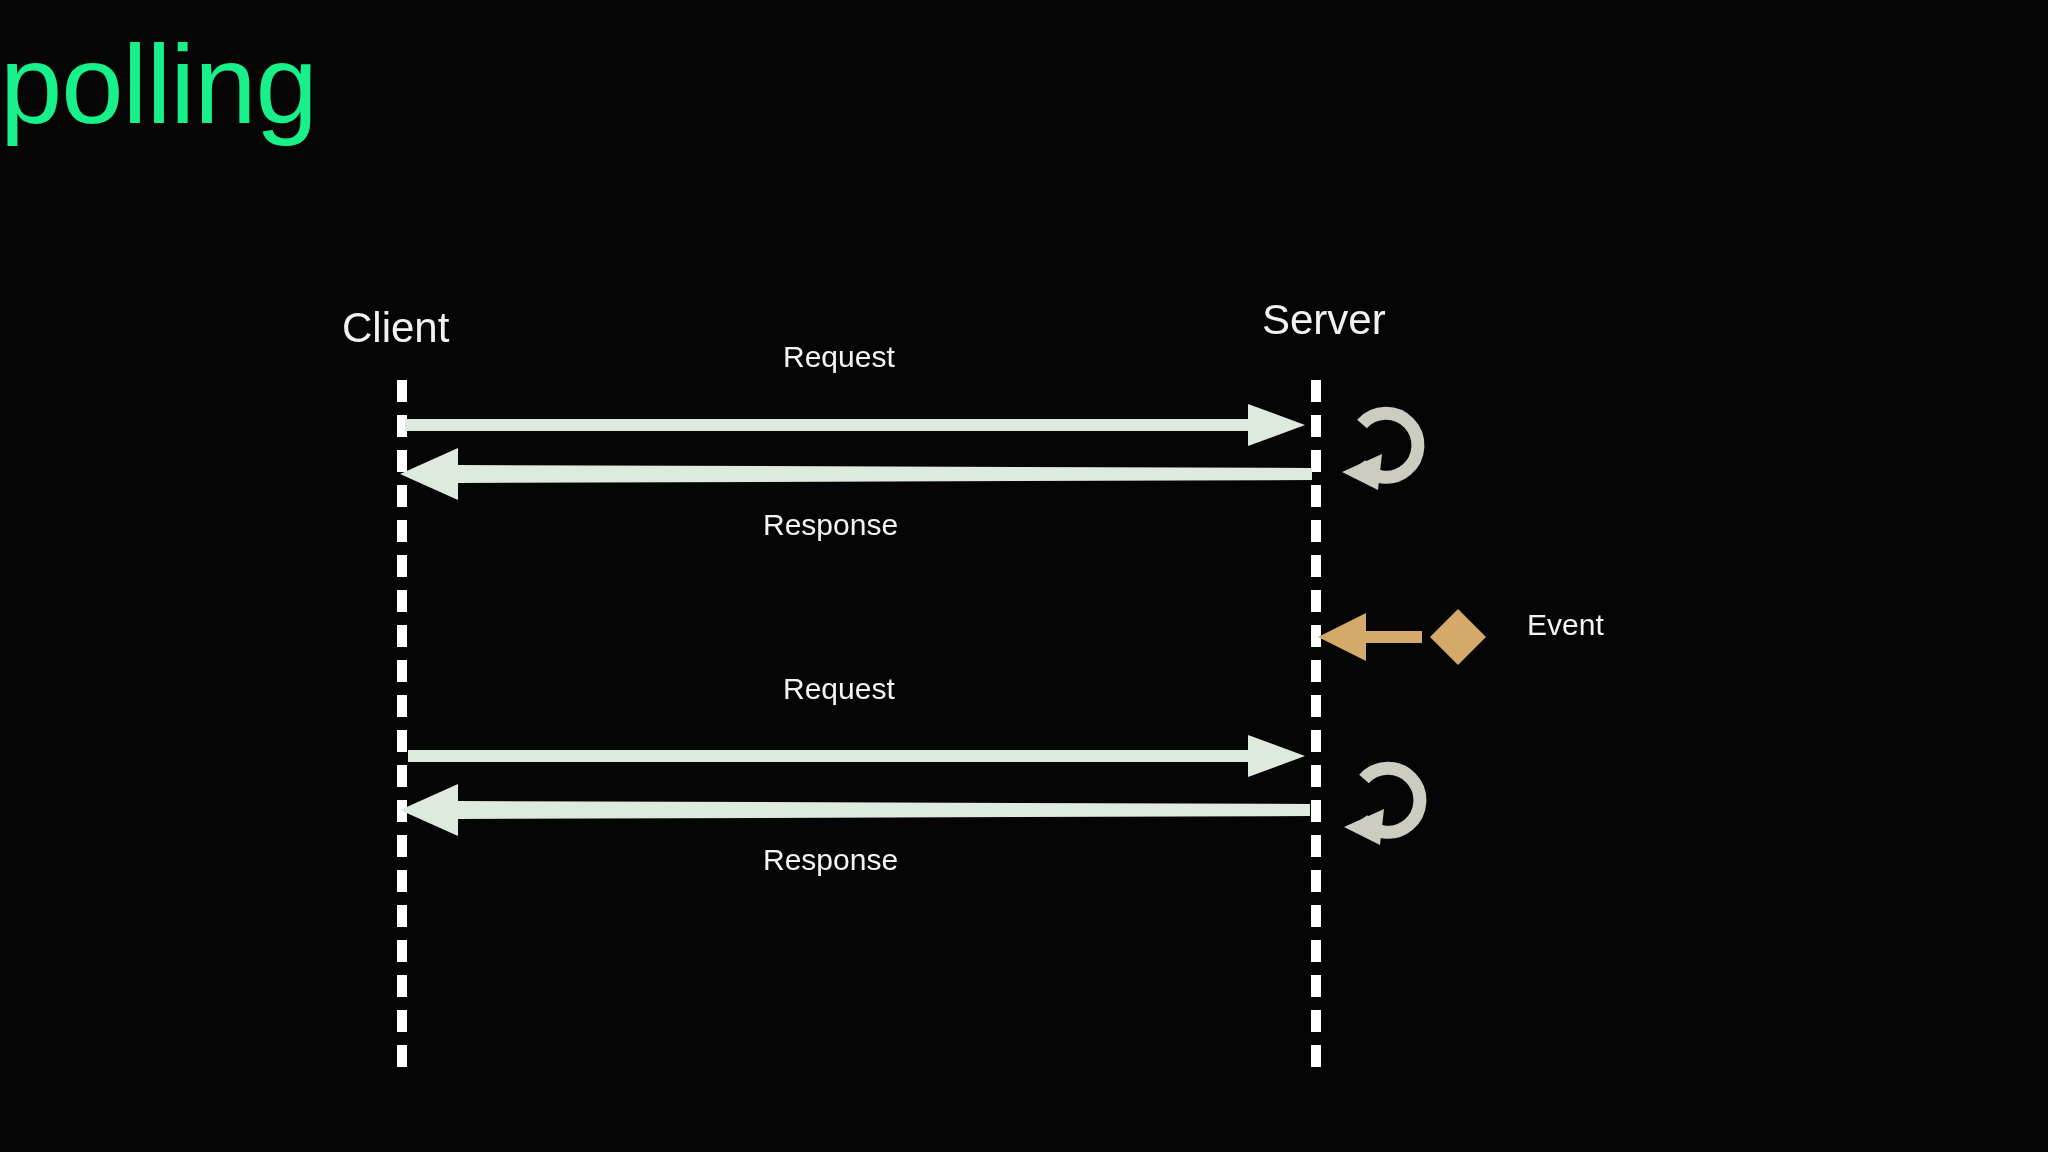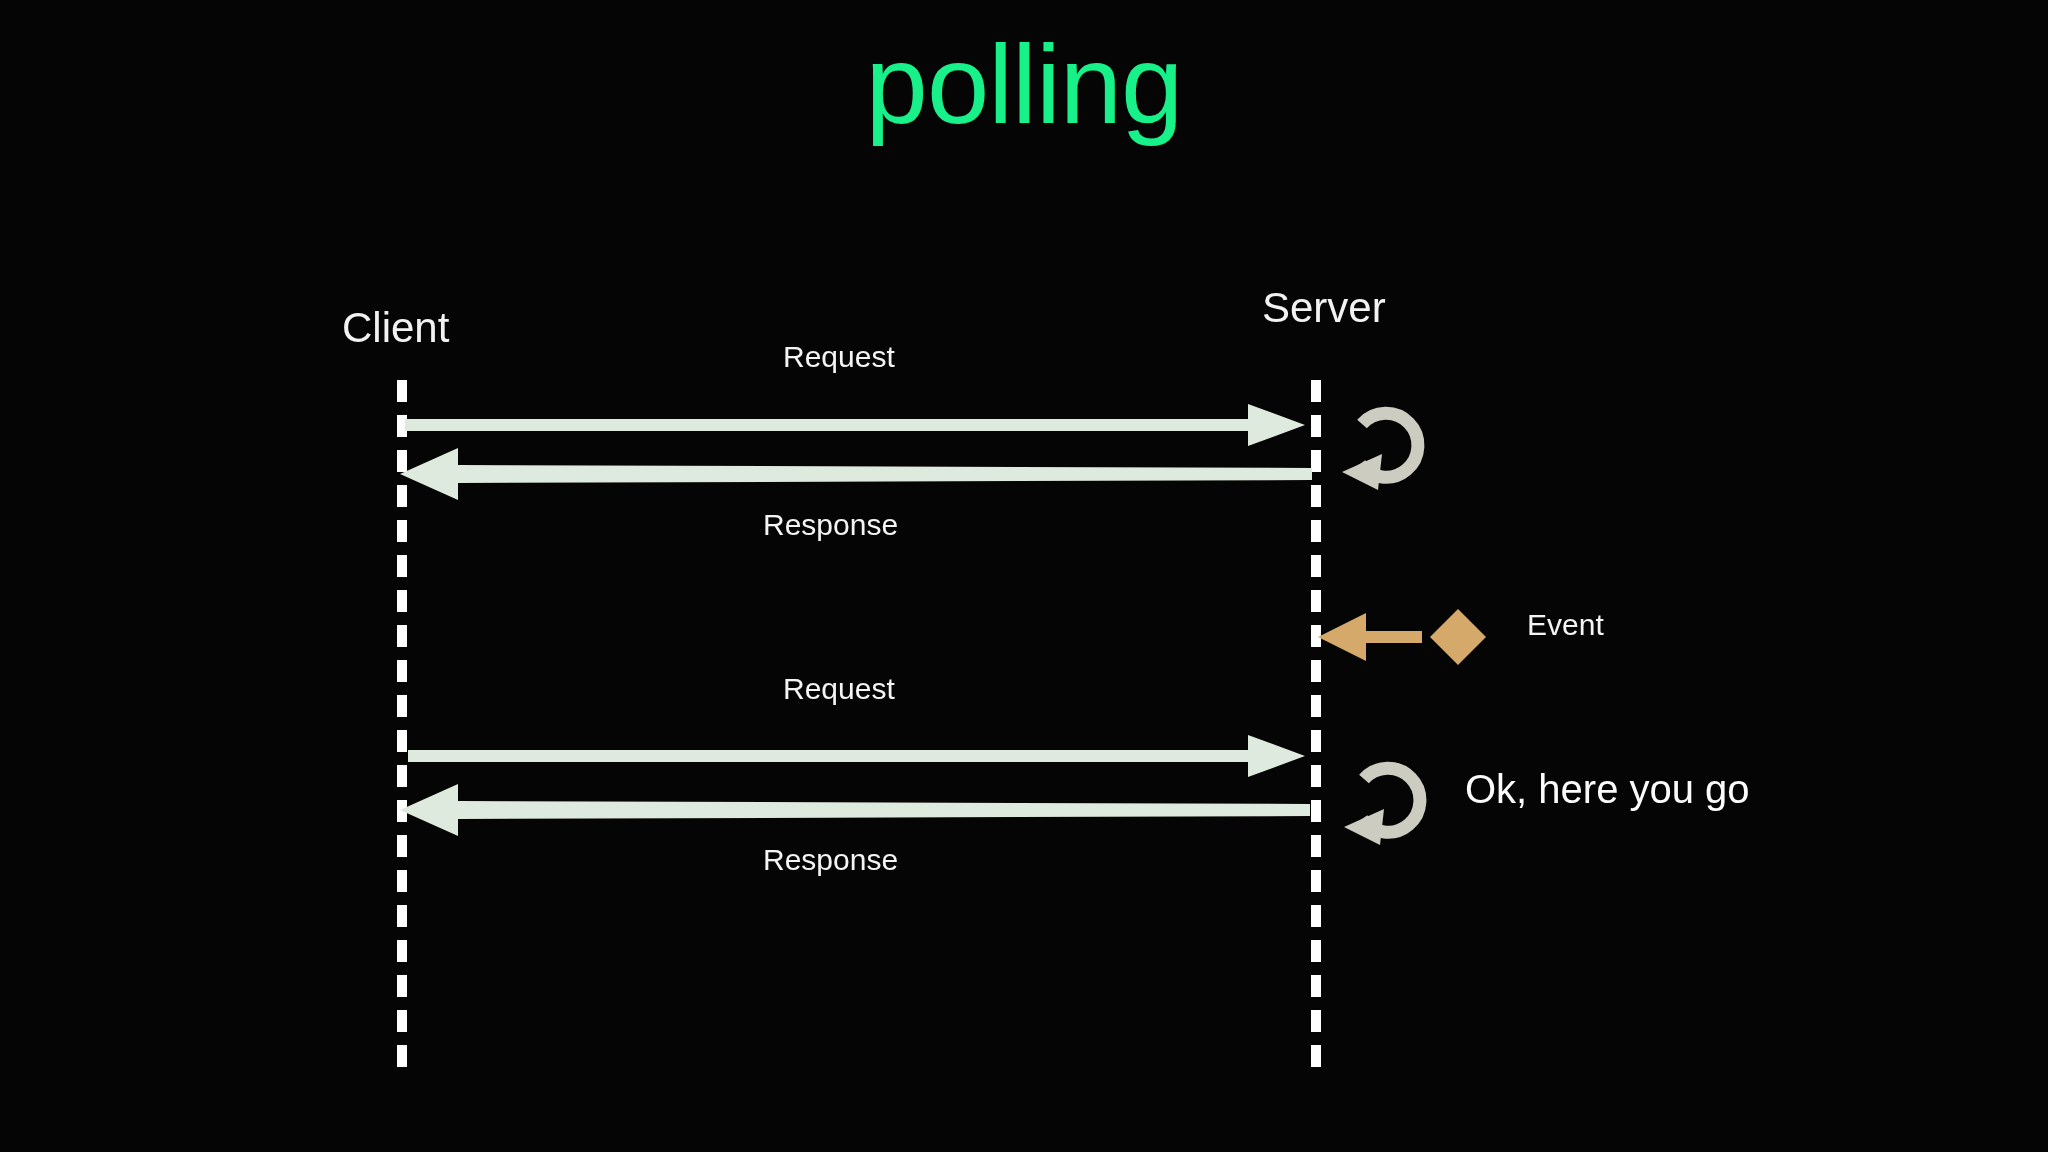--- a/index.html
+++ b/index.html
@@ -13,36 +13,36 @@
     height: 1152px;
     background: #050505;
     overflow: hidden;
     font-family: "Liberation Sans", sans-serif;
   }
   #title {
     position: absolute;
     top: 26px;
     left: 0;
     width: 2048px;
-    text-align: center;
+    text-align: left;
     font-size: 112px;
     line-height: 1.05;
     font-weight: 400;
     letter-spacing: -1px;
     color: #18f08a;
   }
   .actor-label {
     position: absolute;
     color: #f2f2f2;
     font-size: 42px;
     font-weight: 400;
     white-space: nowrap;
   }
   #actor-client { left: 342px; top: 296px; margin-top: 8px; }
-  #actor-server { left: 1262px; top: 284px; text-align: center; }
+  #actor-server { left: 1262px; top: 296px; text-align: center; }
 
   .lifeline {
     position: absolute;
     width: 10px;
     top: 380px;
     height: 690px;
     background-image: linear-gradient(
        to bottom,
        #ffffff 0px, #ffffff 22px,
        rgba(0,0,0,0) 22px, rgba(0,0,0,0) 35px);
@@ -112,15 +112,14 @@
     <path d="M 24 22
              A 32 32 0 1 1 22 62" fill="none" stroke="#ccccc0" stroke-width="13" stroke-linecap="butt"></path>
     <polygon points="4,70 44,52 40,88" fill="#ccccc0"></polygon>
   </svg>
 
   <svg class="loop-icon" style="left:1340px; top:757px;" width="92" height="92" viewBox="0 0 92 92">
     <path d="M 24 22
              A 32 32 0 1 1 22 62" fill="none" stroke="#ccccc0" stroke-width="13" stroke-linecap="butt"></path>
     <polygon points="4,70 44,52 40,88" fill="#ccccc0"></polygon>
   </svg>
-  <div class="cap-text" style="left:1465px; top:767px;">Ok, here you go</div>
 
 </div>
 
 </body></html>

